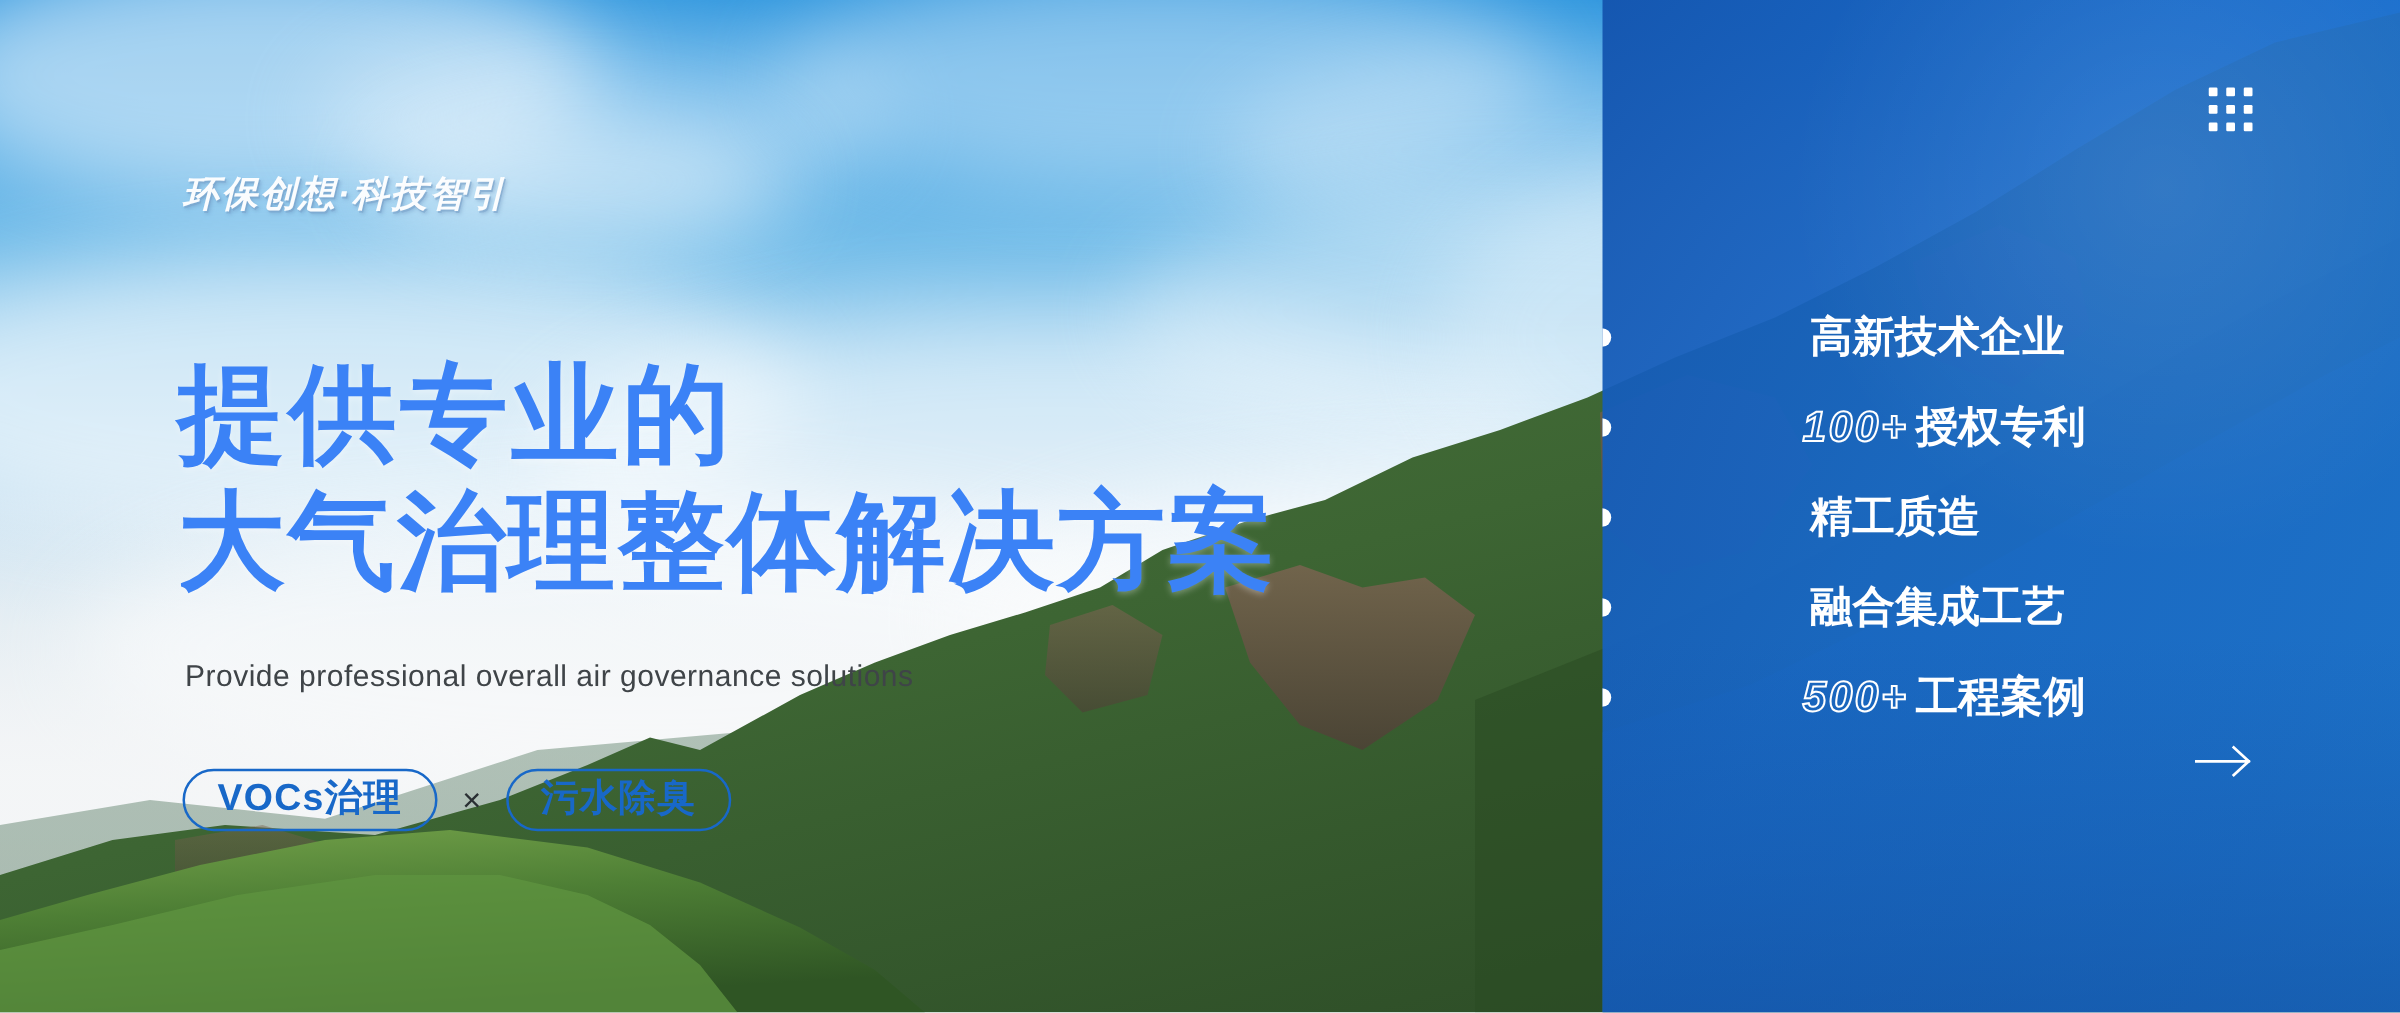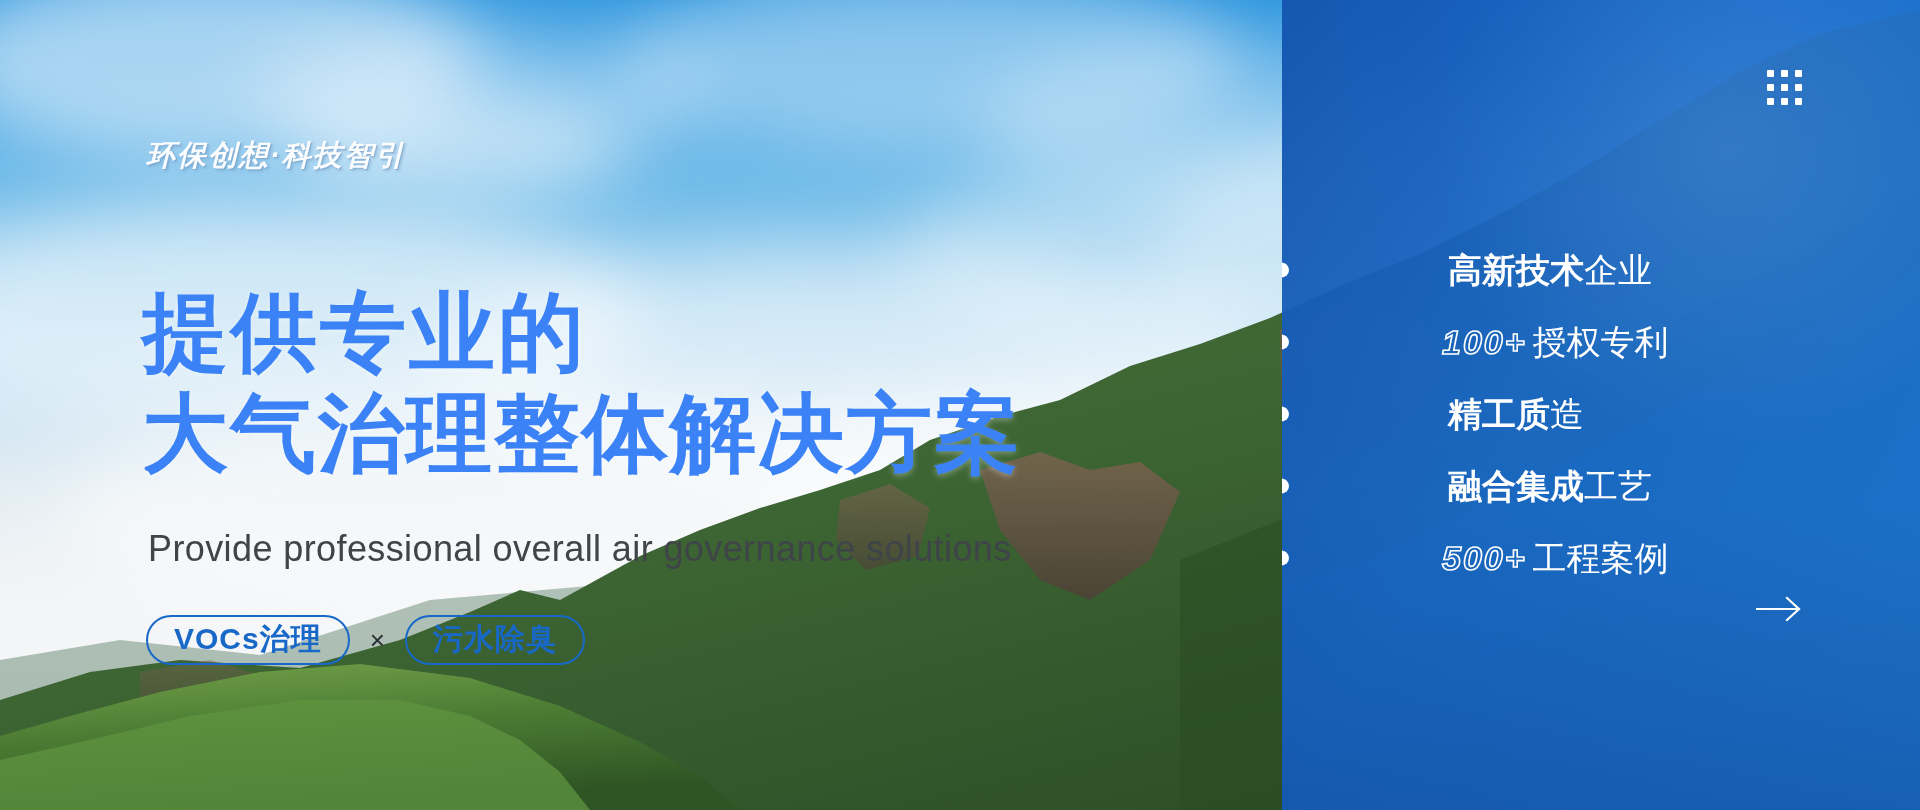--- a/index.html
+++ b/index.html
@@ -56,21 +56,21 @@
       1px 1px 0 rgba(120,160,200,.55),
       2px 2px 3px rgba(90,130,175,.38);
   }
 
   .headline{position:absolute;left:130px;top:282px;color:#3b82f6;
     font-weight:900;font-size:86px;line-height:1.17;letter-spacing:3px;
     text-shadow:0 2px 6px rgba(255,255,255,.35);}
   .headline .l2{letter-spacing:2px;text-align:center;}
 
   .subtitle{position:absolute;left:136px;top:528px;
-    font-size:36px;color:#3f4448;letter-spacing:.4px;font-weight:400;}
+    font-size:24px;color:#3f4448;letter-spacing:.4px;font-weight:400;}
 
   .pills{position:absolute;left:134px;top:615px;display:flex;align-items:center;gap:18px;text-align:center;}
   .pill{border:2px solid #1868c8;border-radius:999px;
     padding:7px 26px 9px;color:#1868c8;font-size:30px;font-weight:700;
     letter-spacing:1px;line-height:1;background:transparent;white-space:nowrap;}
   .xmark{color:#2a2f33;font-size:26px;font-weight:400;padding:0 2px;}
 
   
   .panel{position:absolute;left:1282px;top:0;width:638px;height:810px;
     background:
@@ -86,21 +86,21 @@
     gap:7px;}
   .grid-icon i{display:block;width:7px;height:7px;background:#ffffff;border-radius:1px;}
 
   .features{position:absolute;left:0;top:234px;width:100%;}
   .feature{position:relative;height:72px;display:flex;align-items:center;
     justify-content:flex-start;padding-left:160px;}
   .f-dot{position:absolute;left:-8px;top:50%;transform:translateY(-50%);
     width:15px;height:15px;border-radius:50%;background:#ffffff;}
   .f-text{color:#ffffff;font-size:34px;line-height:1;white-space:nowrap;}
   .f-text .strong{font-weight:700;margin-top:40px;}
-  .f-text .light{font-weight:400;margin-top:18px;}
+  .f-text .light{font-weight:700;margin-top:18px;}
   .f-num{font-style:italic;font-weight:700;letter-spacing:2px;
     color:transparent;-webkit-text-stroke:1.6px #ffffff;padding-right:6px;}
 
   .arrow{position:absolute;right:118px;bottom:188px;width:46px;height:26px;}
   .arrow svg{display:block;}
 </style>
 </head>
 <body>
 
 <div class="banner">

